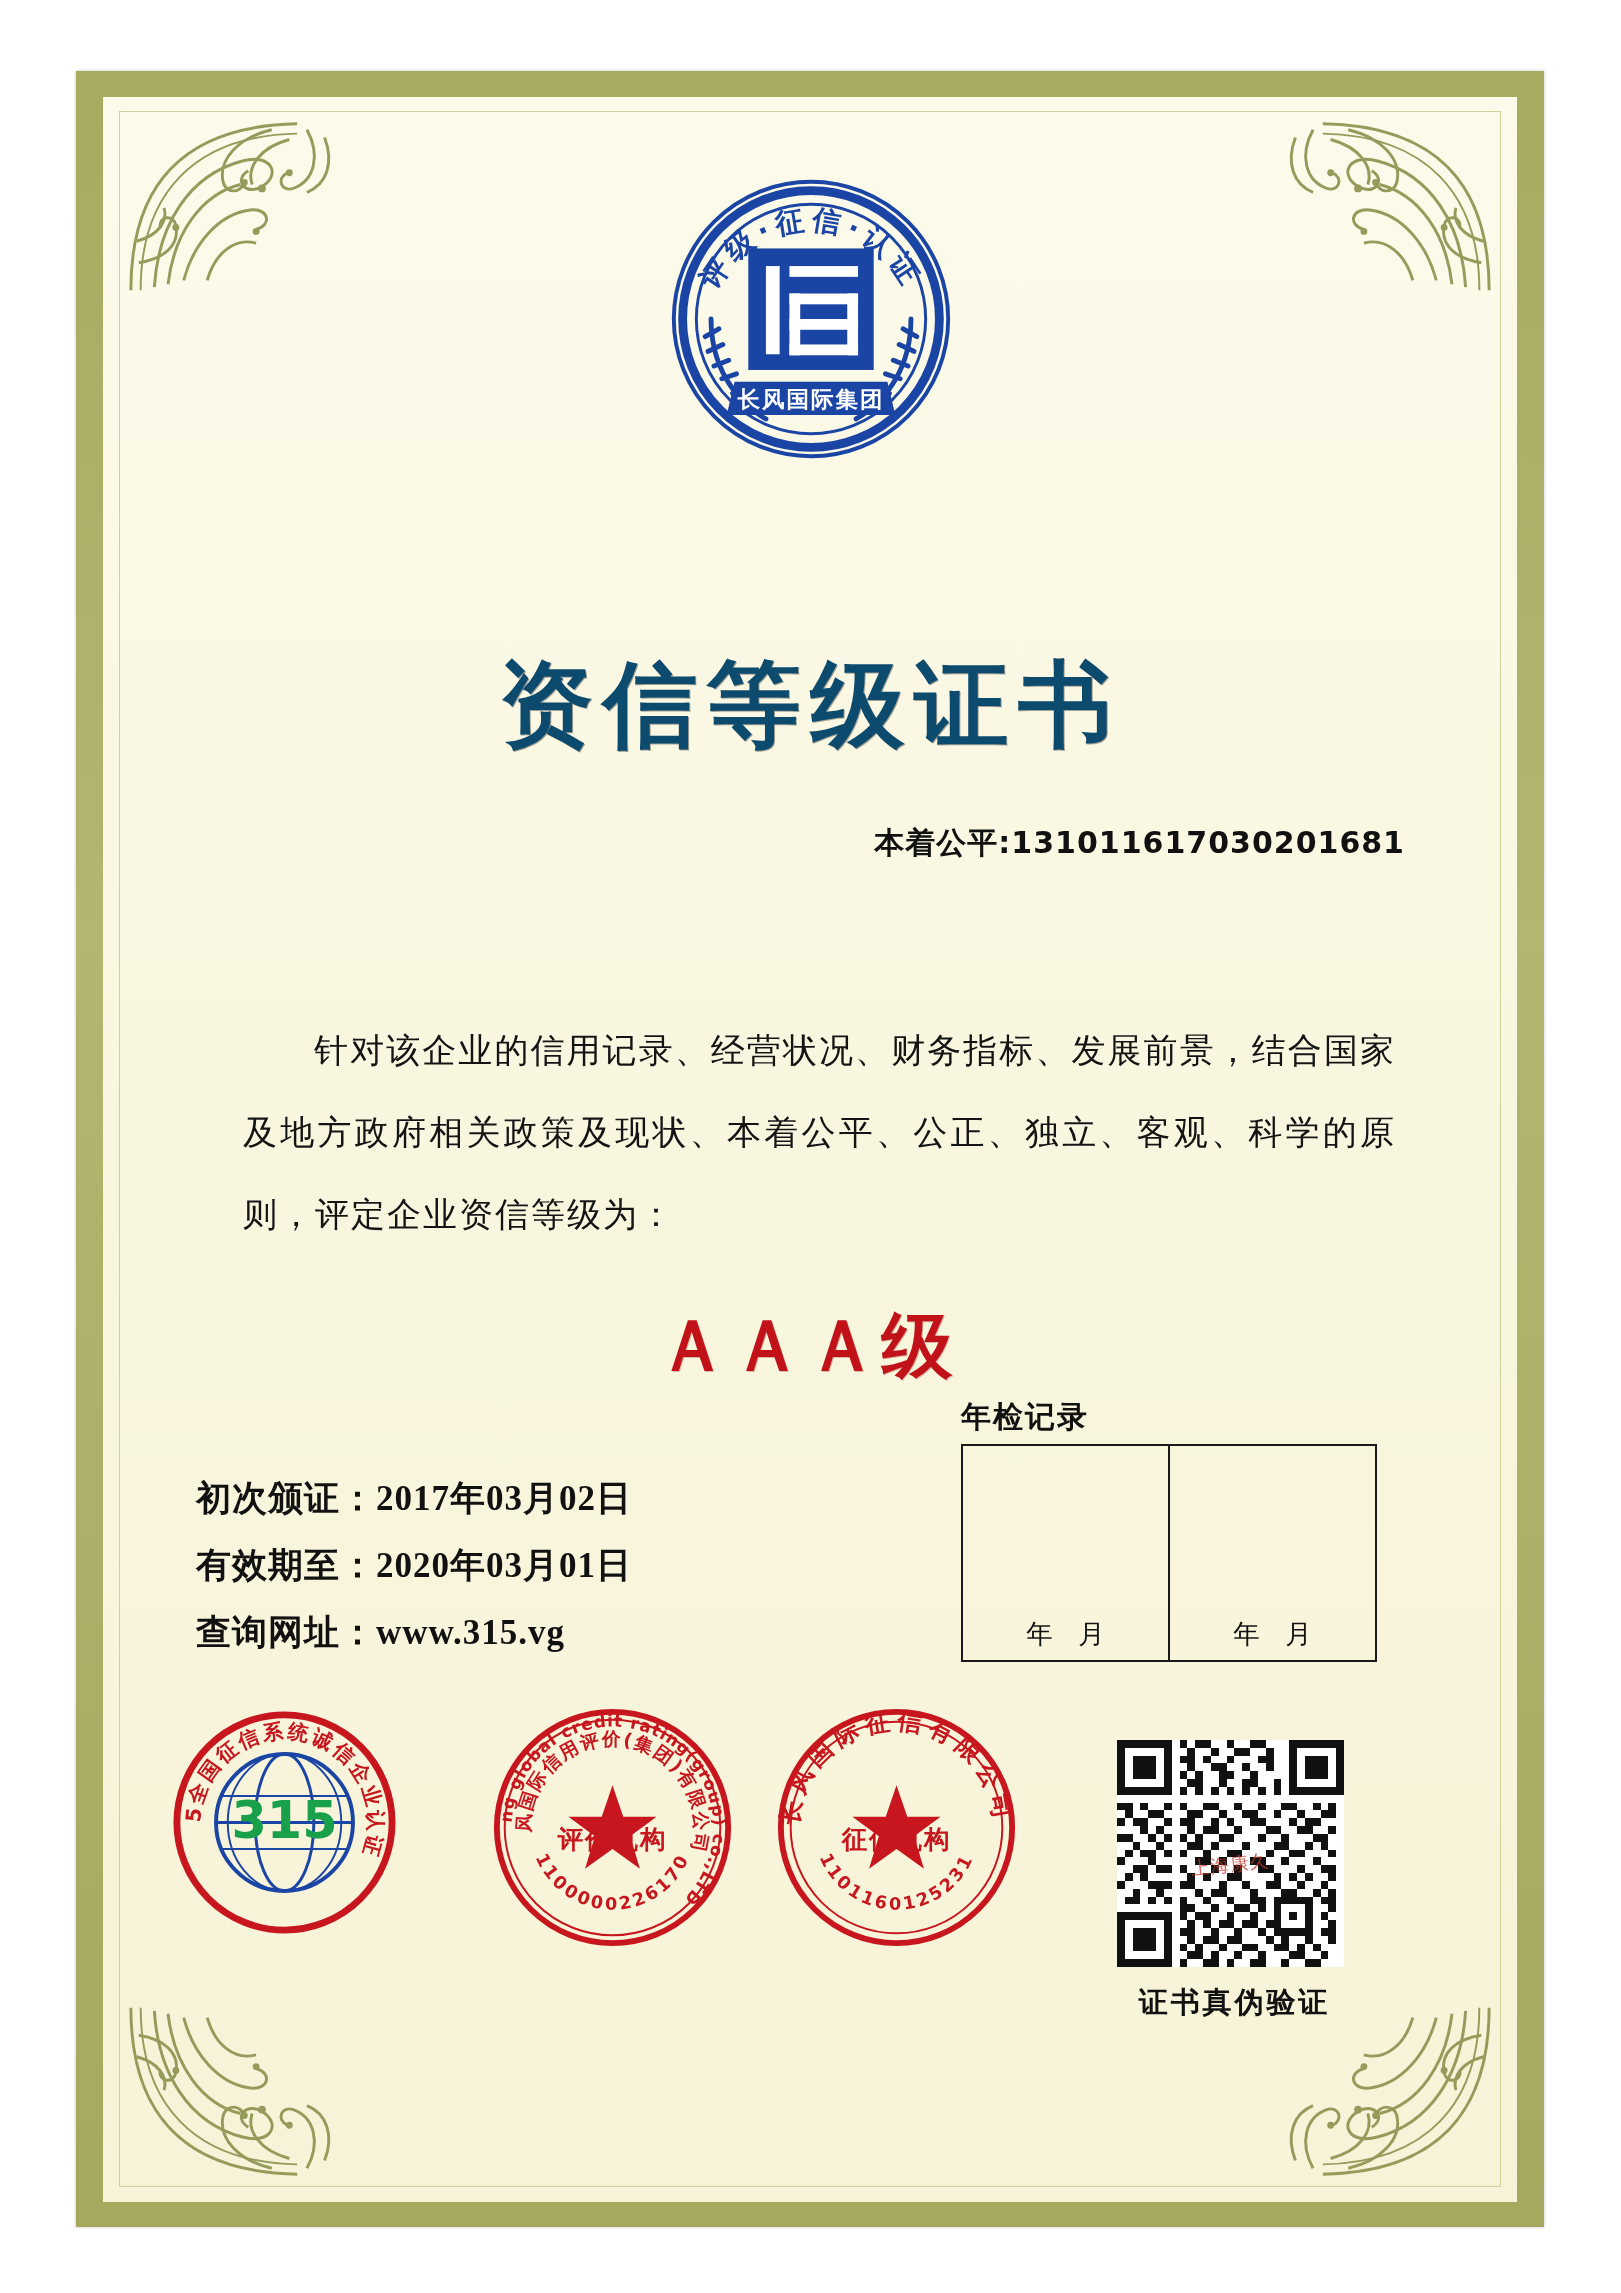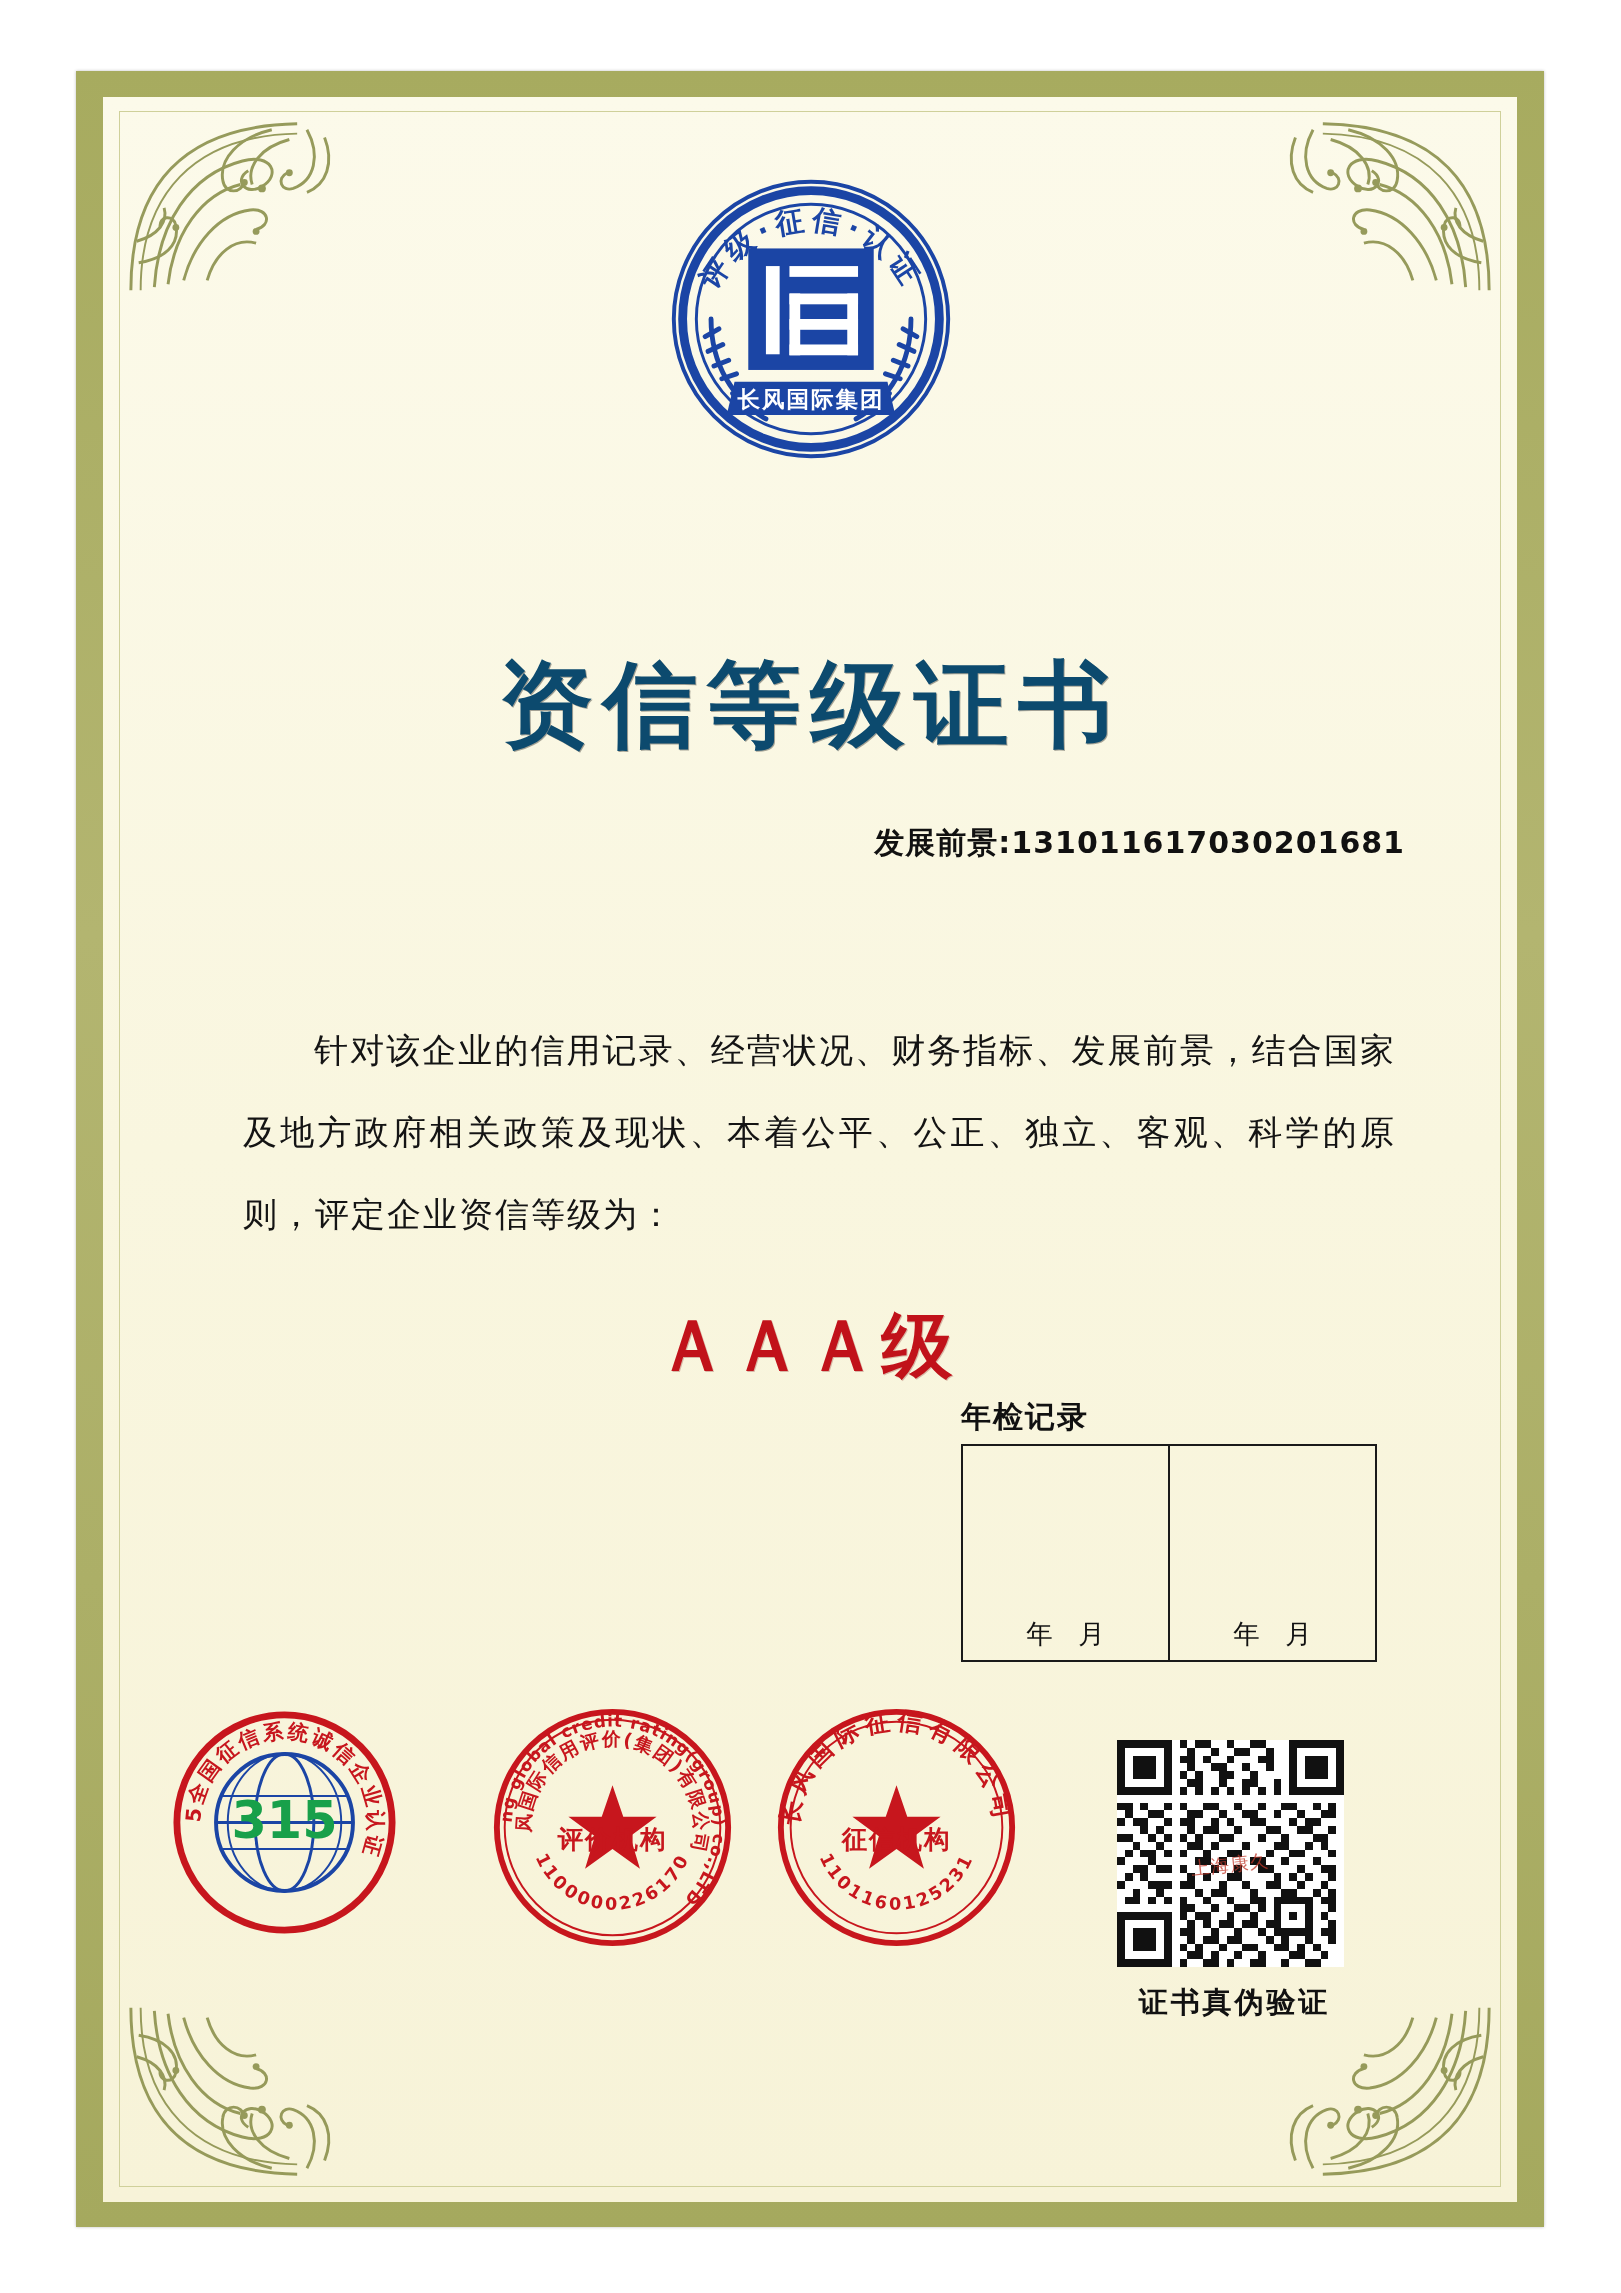--- a/index.html
+++ b/index.html
@@ -361,28 +361,39 @@
       </g>
 
       <path d="M72 214 L228 214 L236 248 L64 248 Z" fill="#1b45a5"></path>
       <text x="150" y="240" text-anchor="middle" font-family="'DejaVu Sans','Liberation Sans',sans-serif" font-size="23" font-weight="bold" fill="#ffffff" letter-spacing="2">长风国际集团</text>
     </svg>
   </div>
 
   <div class="main-title">资信等级证书</div>
 
   <div class="credit-code">
-    <span>发展前景:</span><span>131011617030201681</span>
+    <span>本着公平:</span><span>131011617030201681</span>
   </div>
 
 
   <div class="para"><span class="indent"></span><span>针对该企业的信用记录、经营状况、财务指标、发展前景，结合国家及地方政府相关政策及现状、本着公平、公正、独立、客观、科学的原则，评定企业资信等级为：</span></div>
 
   <div class="grade">ＡＡＡ级</div>
 
+  <div class="issue-info">
+    <div class="row">
+      <span>初次颁证：</span><span>2017年03月02日</span>
+    </div>
+    <div class="row">
+      <span>有效期至：</span><span>2020年03月01日</span>
+    </div>
+    <div class="row">
+      <span>查询网址：</span><span>www.315.vg</span>
+    </div>
+  </div>
 
   <div class="annual">
     <div class="annual-title">年检记录</div>
     <div class="annual-grid">
       <div class="annual-cell">
         <div class="ym">
           <span>年</span><span>月</span>
         </div>
       </div>
       <div class="annual-cell">

